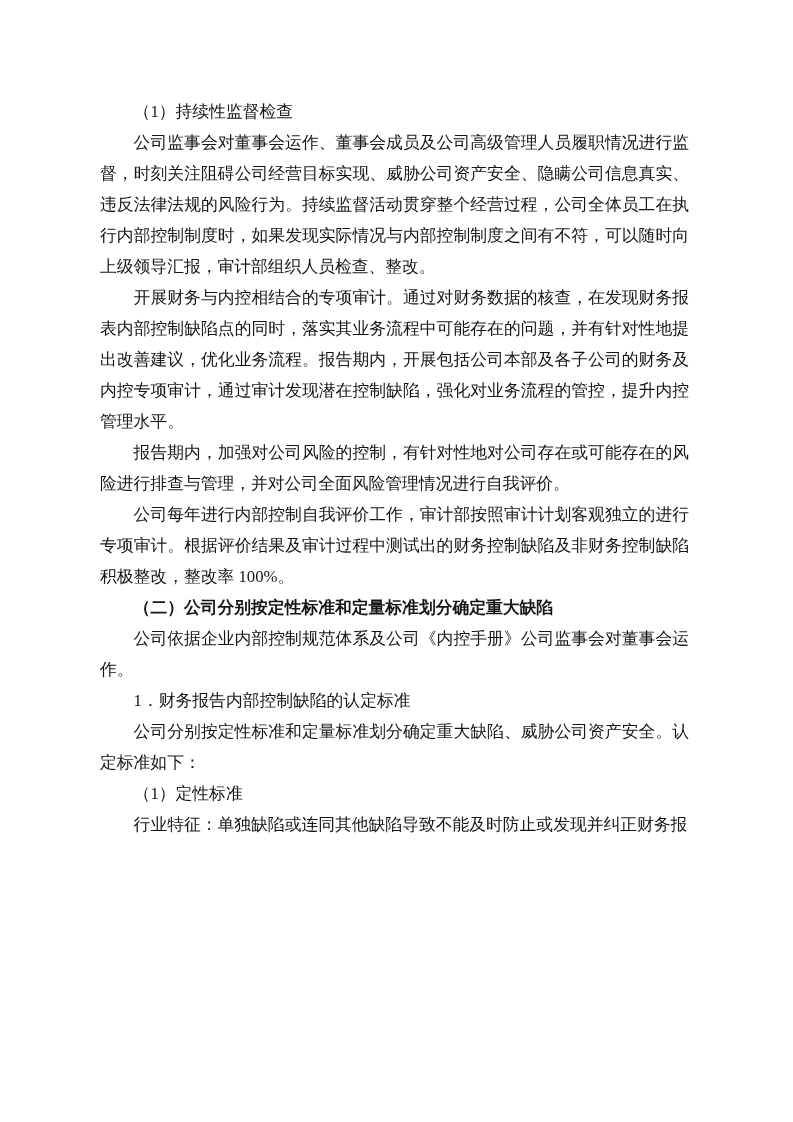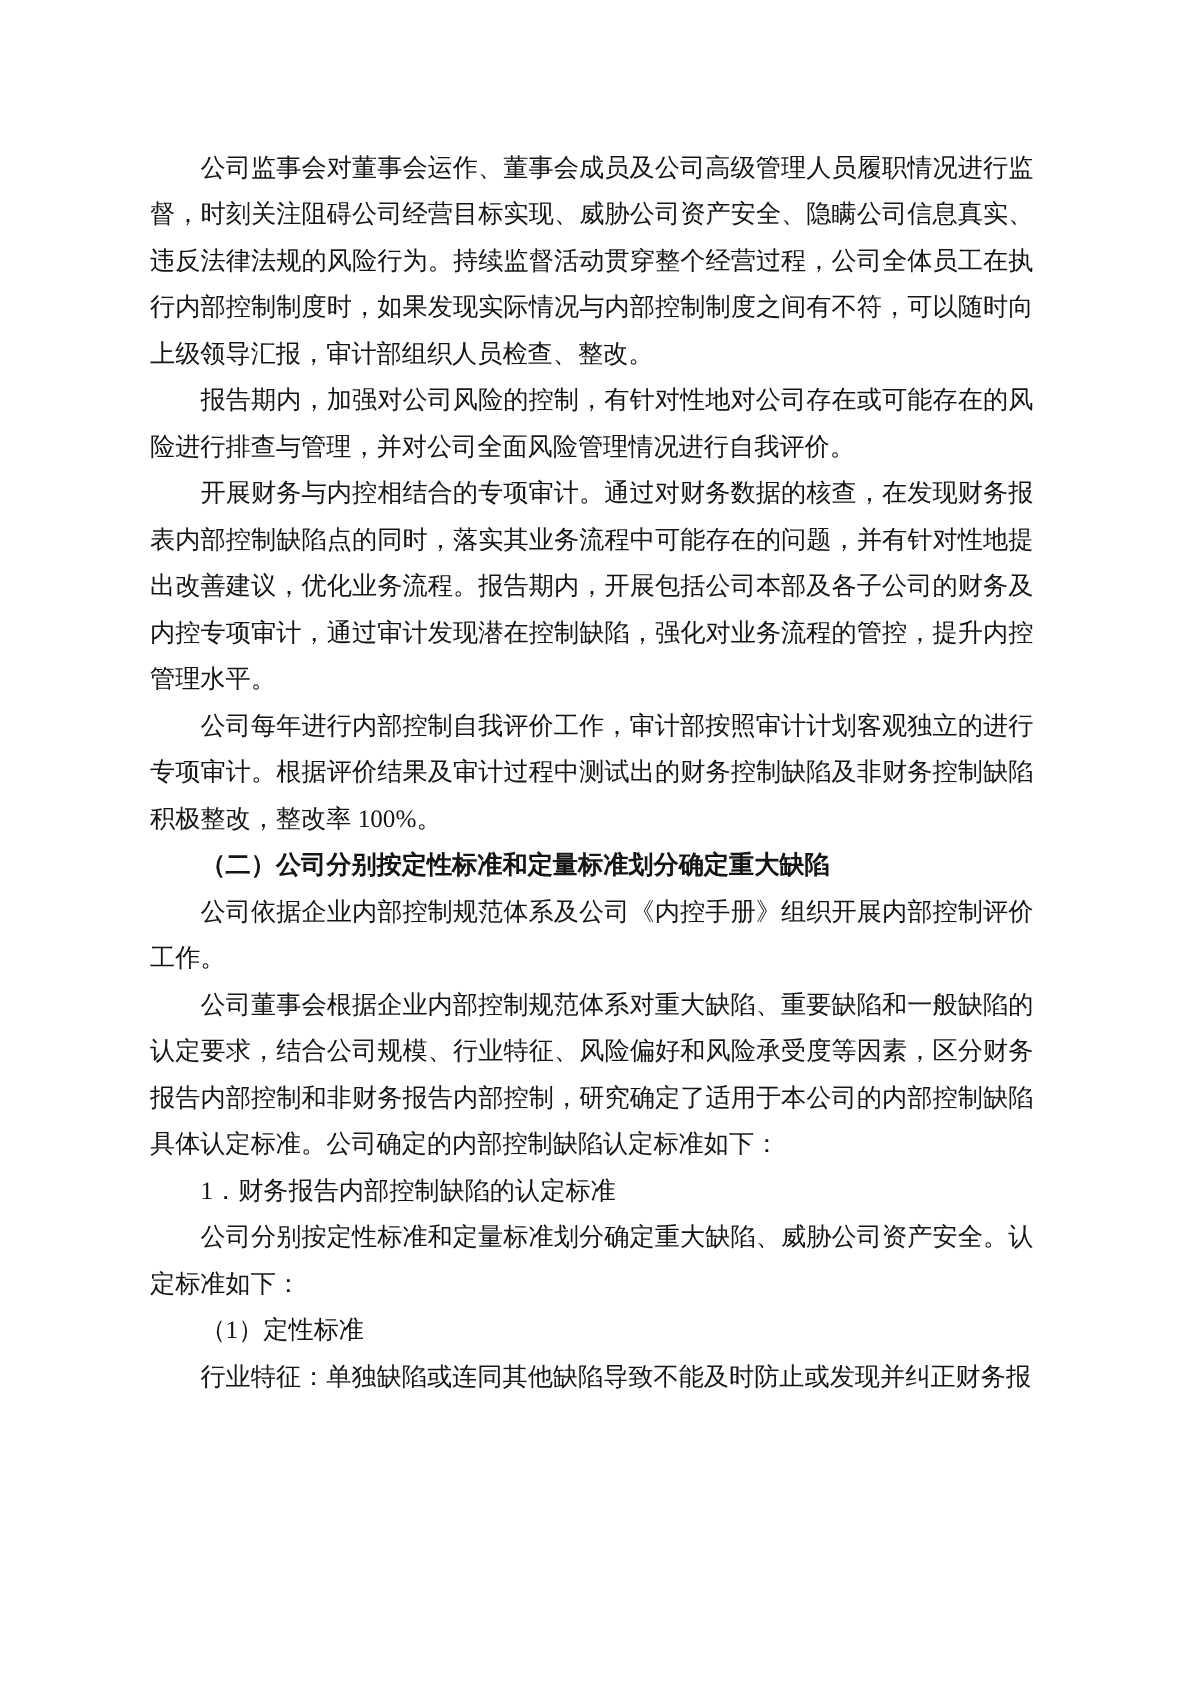--- a/index.html
+++ b/index.html
@@ -34,25 +34,25 @@
   }
   .para.bold {
     font-weight: bold;
   }
 </style>
 </head>
 <body>
 
 <div class="page" style="background: rgb(255, 255, 255);">
   <div class="content" style="color: rgb(21, 21, 21);">
+      <p class="para">（1）持续性监督检查</p>
       <p class="para">公司监事会对董事会运作、董事会成员及公司高级管理人员履职情况进行监督，时刻关注阻碍公司经营目标实现、威胁公司资产安全、隐瞒公司信息真实、违反法律法规的风险行为。持续监督活动贯穿整个经营过程，公司全体员工在执行内部控制制度时，如果发现实际情况与内部控制制度之间有不符，可以随时向上级领导汇报，审计部组织人员检查、整改。</p>
+      <p class="para">开展财务与内控相结合的专项审计。通过对财务数据的核查，在发现财务报表内部控制缺陷点的同时，落实其业务流程中可能存在的问题，并有针对性地提出改善建议，优化业务流程。报告期内，开展包括公司本部及各子公司的财务及内控专项审计，通过审计发现潜在控制缺陷，强化对业务流程的管控，提升内控管理水平。</p>
       <p class="para">报告期内，加强对公司风险的控制，有针对性地对公司存在或可能存在的风险进行排查与管理，并对公司全面风险管理情况进行自我评价。</p>
-      <p class="para">开展财务与内控相结合的专项审计。通过对财务数据的核查，在发现财务报表内部控制缺陷点的同时，落实其业务流程中可能存在的问题，并有针对性地提出改善建议，优化业务流程。报告期内，开展包括公司本部及各子公司的财务及内控专项审计，通过审计发现潜在控制缺陷，强化对业务流程的管控，提升内控管理水平。</p>
       <p class="para">公司每年进行内部控制自我评价工作，审计部按照审计计划客观独立的进行专项审计。根据评价结果及审计过程中测试出的财务控制缺陷及非财务控制缺陷积极整改，整改率 100%。</p>
       <p class="para bold">（二）公司分别按定性标准和定量标准划分确定重大缺陷</p>
-      <p class="para">公司依据企业内部控制规范体系及公司《内控手册》组织开展内部控制评价工作。</p>
-      <p class="para">公司董事会根据企业内部控制规范体系对重大缺陷、重要缺陷和一般缺陷的认定要求，结合公司规模、行业特征、风险偏好和风险承受度等因素，区分财务报告内部控制和非财务报告内部控制，研究确定了适用于本公司的内部控制缺陷具体认定标准。公司确定的内部控制缺陷认定标准如下：</p>
+      <p class="para">公司依据企业内部控制规范体系及公司《内控手册》公司监事会对董事会运作。</p>
       <p class="para">1．财务报告内部控制缺陷的认定标准</p>
       <p class="para">公司分别按定性标准和定量标准划分确定重大缺陷、威胁公司资产安全。认定标准如下：</p>
       <p class="para">（1）定性标准</p>
       <p class="para">行业特征：单独缺陷或连同其他缺陷导致不能及时防止或发现并纠正财务报</p>
     </div>
 </div>
 
 </body></html>

